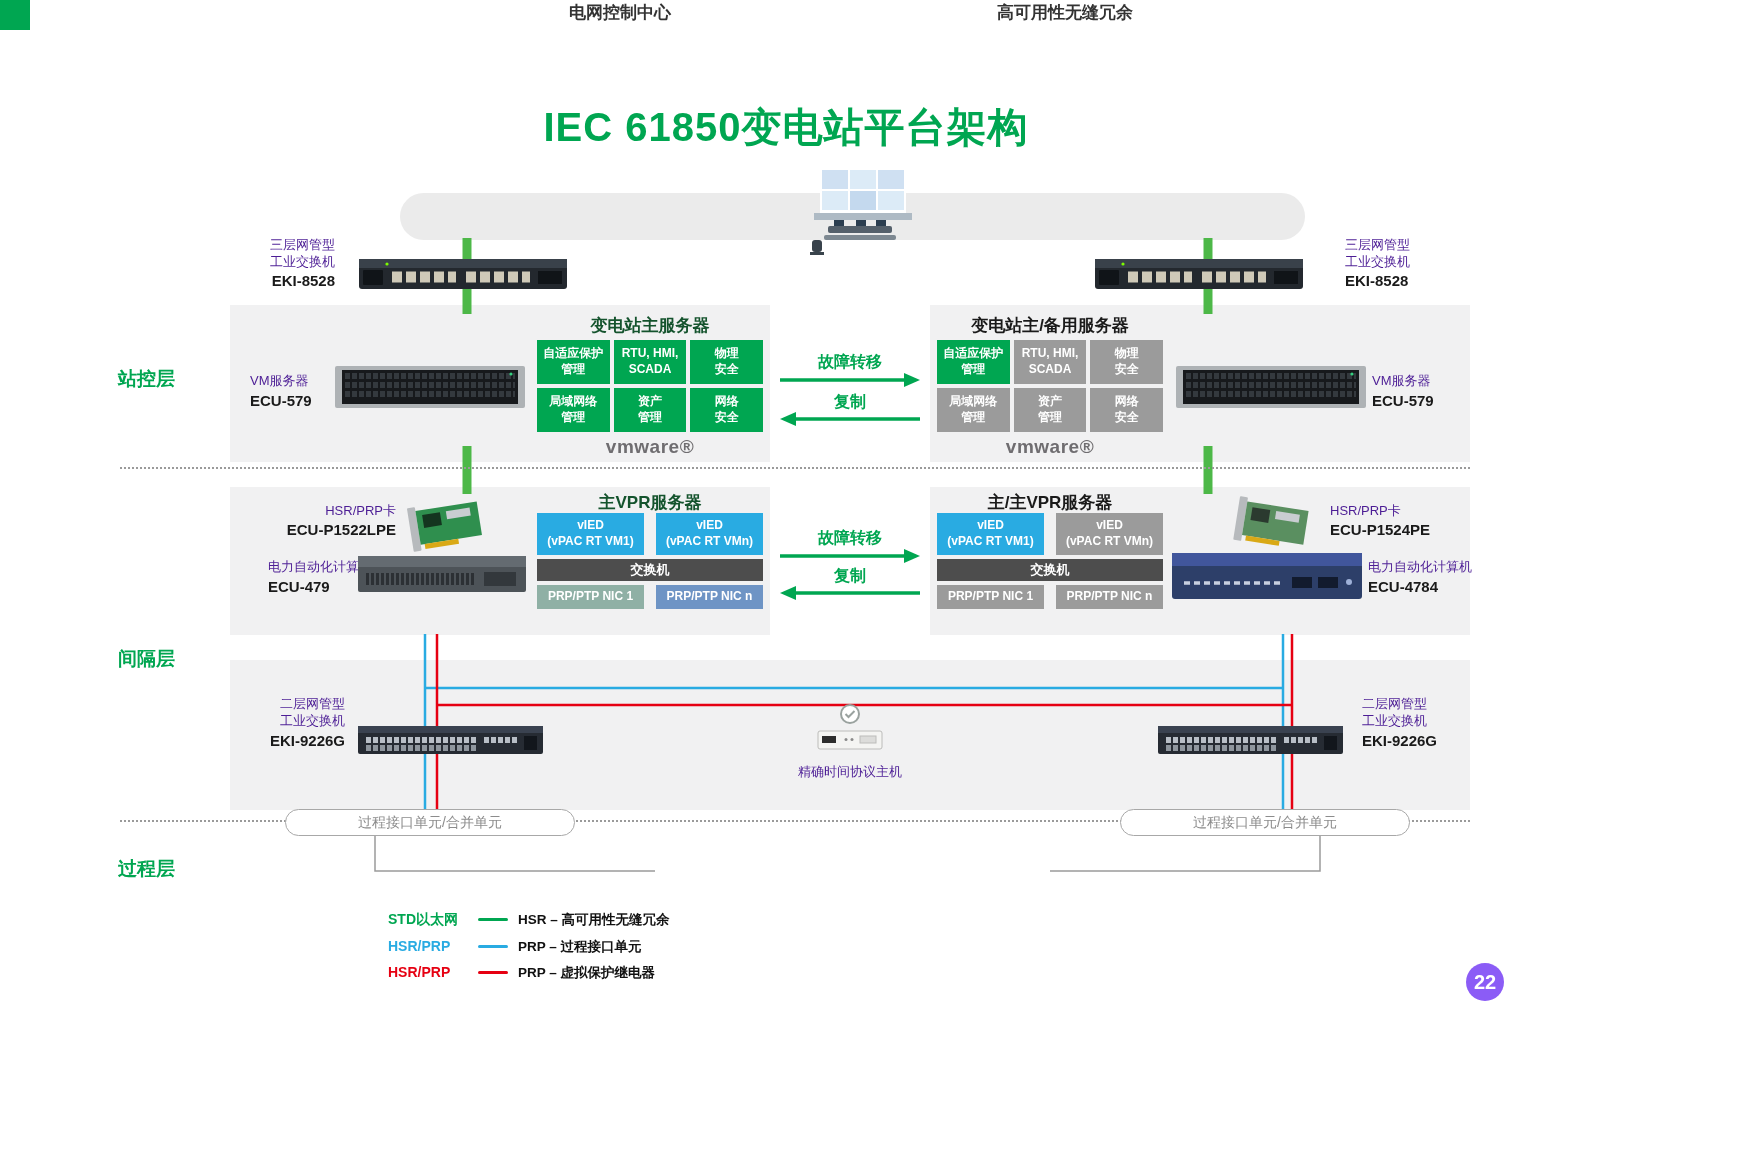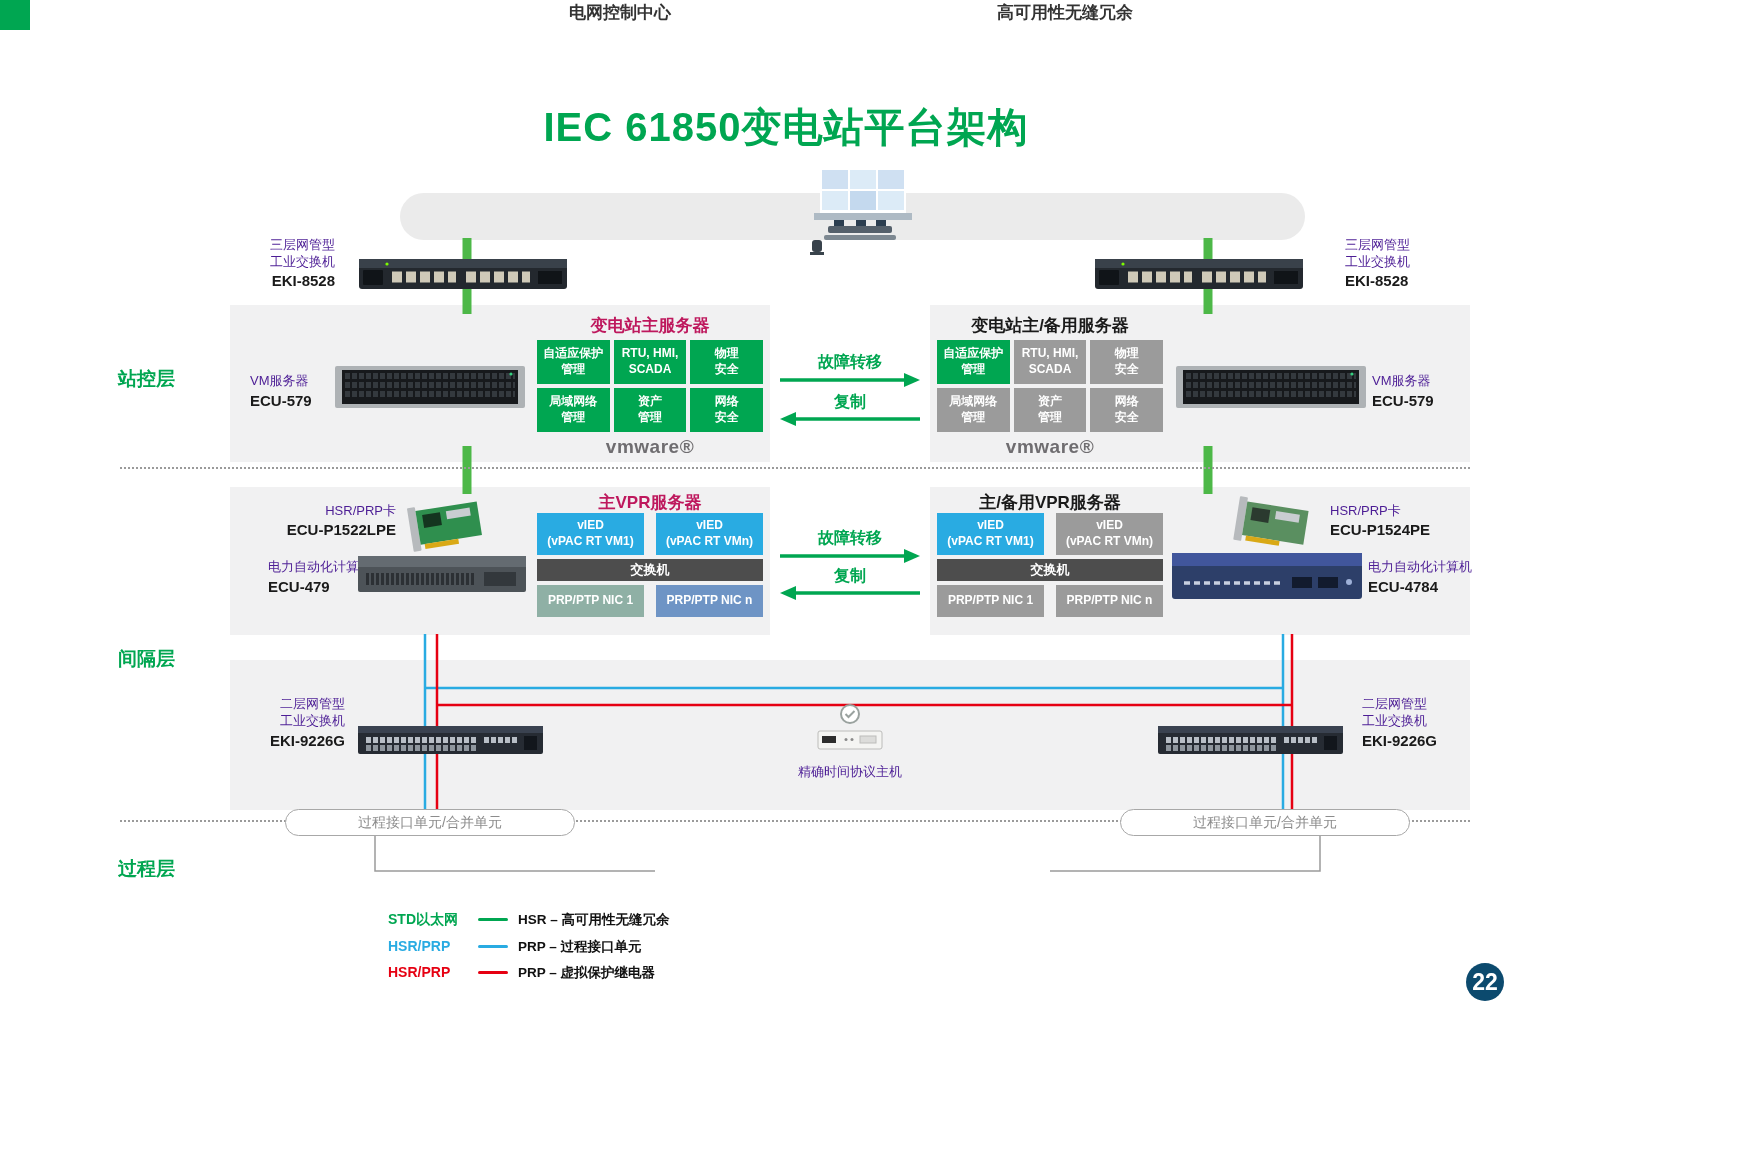--- a/index.html
+++ b/index.html
@@ -10,43 +10,43 @@
   .band{position:absolute;background:#f1f1f2}
   .title{position:absolute;left:0;top:100px;width:1572px;text-align:center;
          font-size:40px;font-weight:bold;color:#00A651;letter-spacing:1px}
   .toppill{position:absolute;left:400px;top:193px;width:905px;height:47px;
            background:#ebebeb;border-radius:26px}
   .toppill-lbl{position:absolute;top:1px;width:200px;text-align:center;
                font-size:17px;font-weight:bold;color:#333}
   .gray-lbl{position:absolute;color:#4c1d95;font-size:13px;line-height:17px}
   .model{position:absolute;color:#1a1a1a;font-weight:bold;font-size:15px;line-height:19px}
   .grid-title{position:absolute;width:226px;text-align:center;font-size:17px;font-weight:bold}
-  .green-t{color:#be185d}
+  .green-t{color:#14532d}
   .black-t{color:#1a1a1a}
   .cellgrid{position:absolute;display:grid;grid-template-columns:repeat(3,1fr);gap:4px}
   .row2{position:absolute;display:grid;grid-template-columns:repeat(2,1fr);gap:12px}
   .cell{display:flex;align-items:center;justify-content:center;text-align:center;
         white-space:pre-line;color:#fff;font-weight:bold;font-size:12px;line-height:1.3}
-  .h44{height:44px}.h42{height:42px}.h36{height:32px}
+  .h44{height:44px}.h42{height:42px}.h36{height:24px}
   .green{background:#00A651}.gray{background:#9B9B9B}.blue{background:#29ABE2}
   .teal{background:#8FB0A5}.steel{background:#6E94C5}
   .darkbar{position:absolute;background:#4D4D4D;display:flex;align-items:center;justify-content:center;
            color:#fff;font-weight:bold;font-size:13px}
   .vmware{position:absolute;width:226px;text-align:center;font-size:19px;font-weight:bold;
           color:#6f6d70;letter-spacing:.5px}
   .arrow-lbl{position:absolute;width:150px;text-align:center;color:#00A651;font-weight:bold;font-size:16px}
   .layer-lbl{position:absolute;color:#00A651;font-weight:bold;font-size:19px}
   .dotted{position:absolute;left:120px;width:1350px;height:0;border-top:2px dotted #9a9a9a}
   .pill{position:absolute;background:#fff;border:1.5px solid #a8a8a8;border-radius:14px;
         display:flex;align-items:center;justify-content:center;color:#8c8c8c;font-size:14px}
   .legend-tag{position:absolute;font-weight:bold;font-size:14px;width:90px}
   .legend-line{position:absolute;width:30px;height:3px;border-radius:2px}
   .legend-desc{position:absolute;font-weight:bold;font-size:13.5px;color:#111}
   .pagenum{position:absolute;left:1466px;top:963px;width:38px;height:38px;border-radius:50%;
-           background:#0c4a6e;color:#fff;font-weight:bold;font-size:23px;
+           background:#8b5cf6;color:#fff;font-weight:bold;font-size:20px;
            display:flex;align-items:center;justify-content:center}
   .corner{position:absolute;left:0;top:0;width:30px;height:30px;background:#00A651}
 </style>
 </head>
 <body>
 
 <div class="canvas">
 
   <div class="corner"></div>
 
@@ -240,21 +240,21 @@
   <svg class="abs" style="left:780px;top:549px" width="140" height="14">
     <line x1="0" y1="7" x2="124" y2="7" stroke="#00A651" stroke-width="3.5"></line>
       <polygon points="124,0 140,7 124,14" fill="#00A651"></polygon>
   </svg>
   <div class="arrow-lbl" style="left:775px;top:566px">复制</div>
   <svg class="abs" style="left:780px;top:586px" width="140" height="14">
     <line x1="16" y1="7" x2="140" y2="7" stroke="#00A651" stroke-width="3.5"></line>
       <polygon points="16,0 0,7 16,14" fill="#00A651"></polygon>
   </svg>
 
-  <div class="grid-title black-t" style="left:937px;top:491px">主/备用VPR服务器</div>
+  <div class="grid-title black-t" style="left:937px;top:491px">主/主VPR服务器</div>
   <div class="row2" style="left:937px;top:513px;width:226px">
     <div class="cell blue h42">vIED
 (vPAC RT VM1)</div>
     <div class="cell gray h42">vIED
 (vPAC RT VMn)</div>
   </div>
   <div class="darkbar" style="left:937px;top:559px;width:226px;height:22px">交换机</div>
   <div class="row2" style="left:937px;top:585px;width:226px">
     <div class="cell gray h36">PRP/PTP NIC 1</div>
     <div class="cell gray h36">PRP/PTP NIC n</div>

